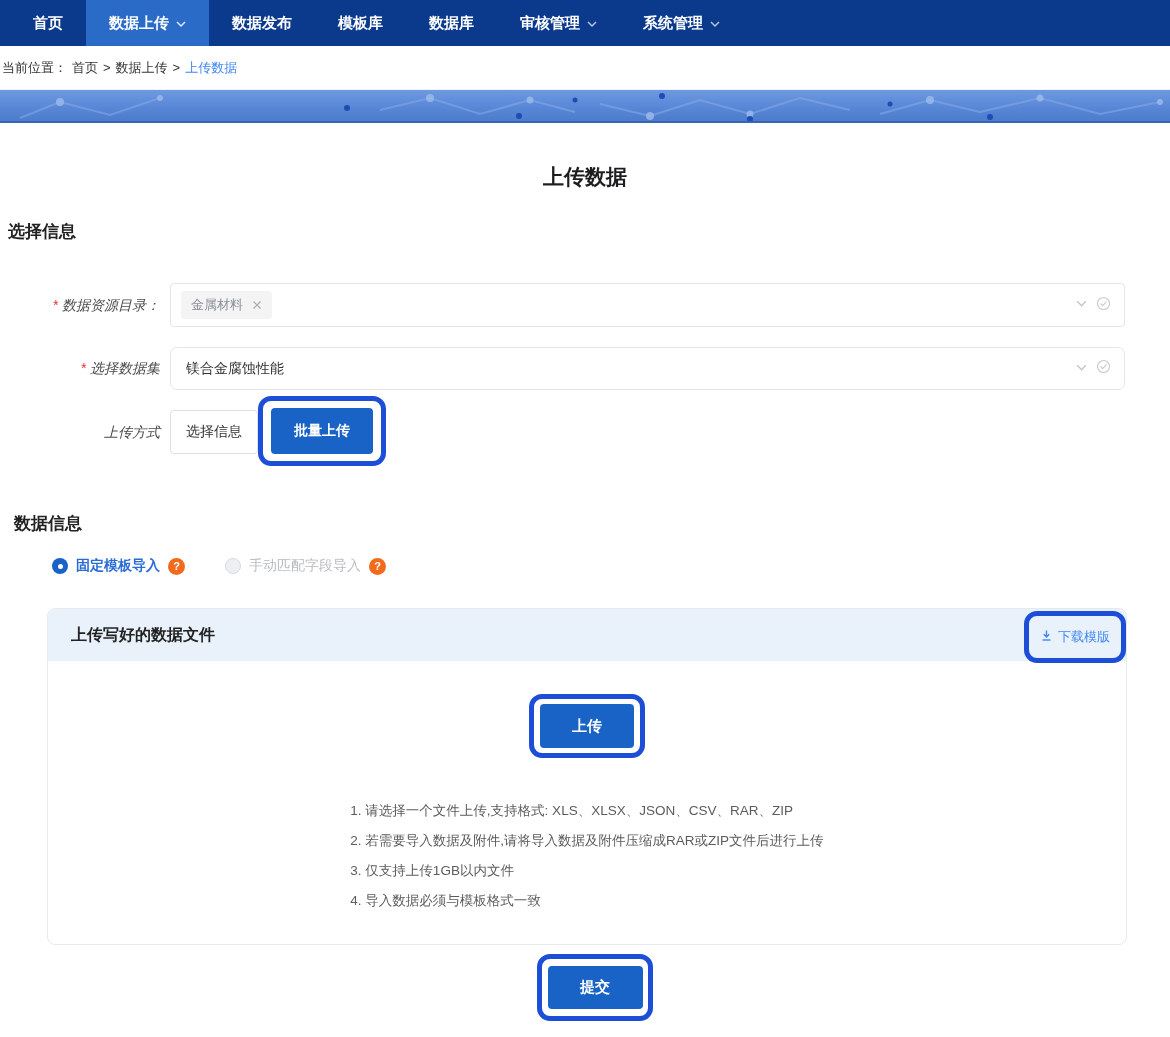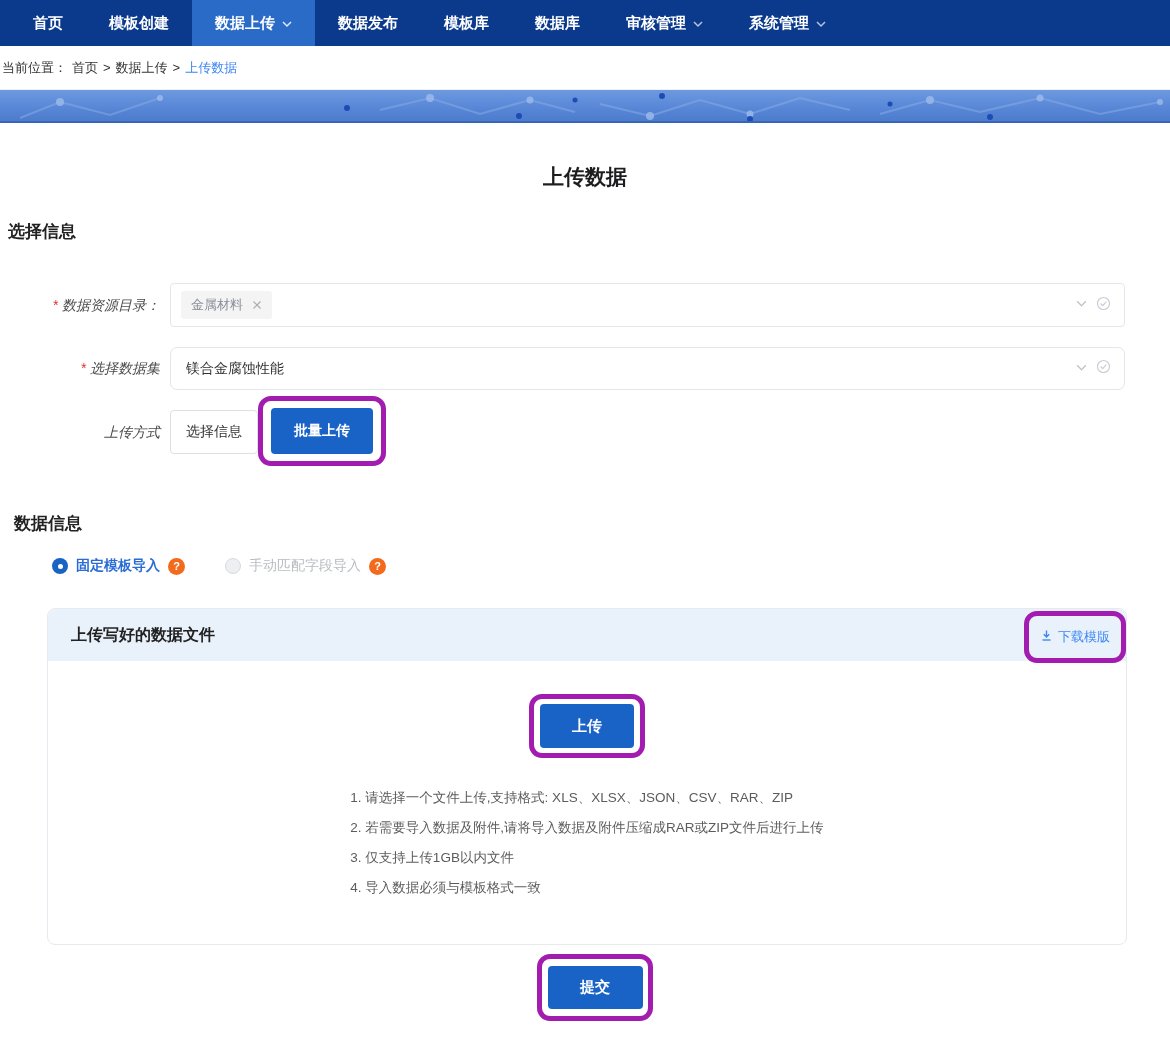--- a/index.html
+++ b/index.html
@@ -53,21 +53,21 @@
          display:flex; align-items:center; gap:9px; padding:0 10px;
          font-size:13px; color:#8a8f99; }
   .tag .x { display:inline-flex; cursor:pointer; }
   .sel-value { margin-left:15px; font-size:14px; color:#333; }
 
   .btn-plain { top:410px; left:170px; width:88px; height:44px; background:#fff;
                border:1px solid #dcdfe6; border-radius:4px; font-size:14px; color:#333;
                display:flex; align-items:center; justify-content:center; cursor:pointer; }
 
   
-  .redbox { border:5px solid #a21caf; border-radius:13px;
+  .redbox { border:5px solid #1d4ed8; border-radius:13px;
             display:flex; align-items:center; justify-content:center; }
   .redbox1 { top:396px; left:258px; width:128px; height:70px; }
   .redbox2 { top:2px; right:0px; width:102px; height:52px; position:absolute; }
   .redbox3 { width:116px; height:64px; margin:33px auto 0; }
   .redbox4 { top:954px; left:537px; width:116px; height:67px; }
 
   .btn-blue { background:#1a63c6; color:#fff; border:none; border-radius:4px;
               font-size:14px; font-weight:bold; cursor:pointer;
               display:flex; align-items:center; justify-content:center; }
   .btn-batch { width:102px; height:46px; }
@@ -92,34 +92,31 @@
   
   .panel { top:608px; left:47px; width:1080px; height:337px; background:#fff;
            border:1px solid #e6e9ee; border-radius:8px; }
   .panel-head { position:relative; height:52px; background:#e9f2fb;
                 border-radius:8px 8px 0 0; display:flex; align-items:center;
                 padding:0 23px; }
   .panel-title { font-size:16px; font-weight:bold; color:#222; }
   .dl-link { display:flex; align-items:center; gap:5px; color:#3f86f5;
              font-size:13px; cursor:pointer; white-space:nowrap; }
   .panel-body { text-align:center; }
-  .instructions { width:fit-content; margin:25px auto 0; text-align:left; }
+  .instructions { width:fit-content; margin:38px auto 0; text-align:left; }
   .instructions div { font-size:13.5px; color:#5c5c5c; line-height:30px; }
 </style>
 </head>
 <body>
 
 <div id="stage">
 
   <nav class="abs topnav">
     <div class="nav-item">
         <span>首页</span>
-      </div>
-    <div class="nav-item">
-        <span>模板创建</span>
       </div>
     <div class="nav-item active">
       <span>数据上传</span>
       <span class="nav-chev">
         <svg width="10" height="8" viewBox="0 0 10 8">
             <polyline points="1,2 5,6 9,2" fill="none" stroke="rgba(255,255,255,0.85)" stroke-width="1.5"></polyline>
           </svg>
       </span>
     </div>
     <div class="nav-item">

